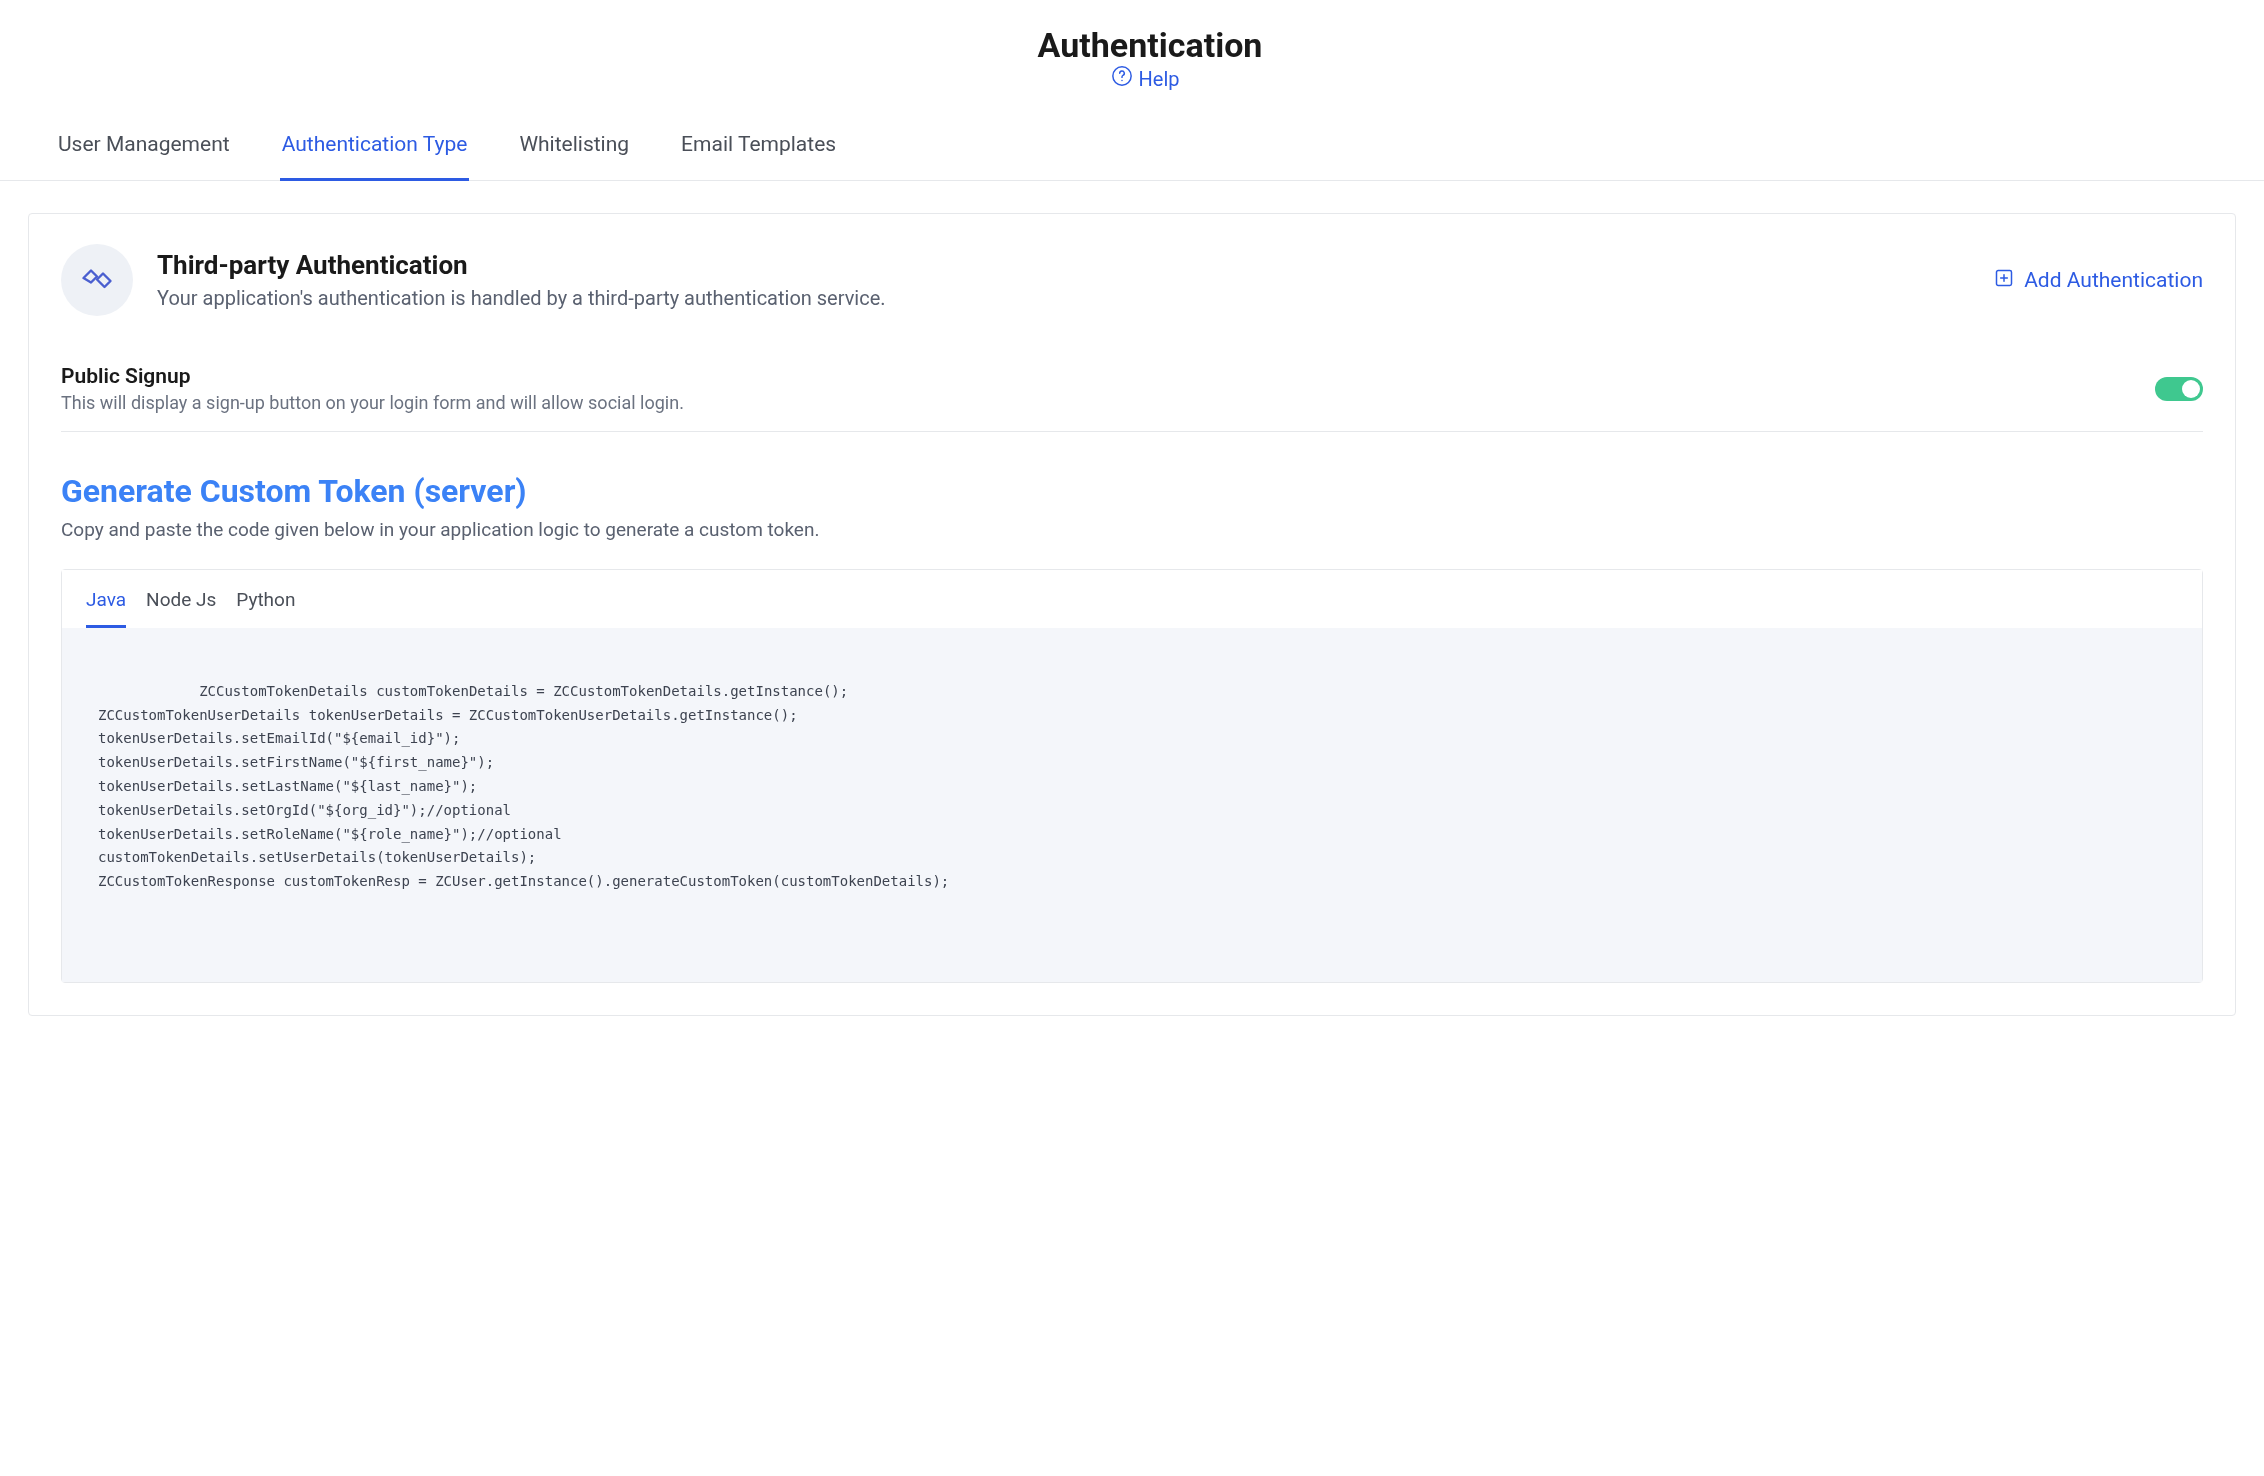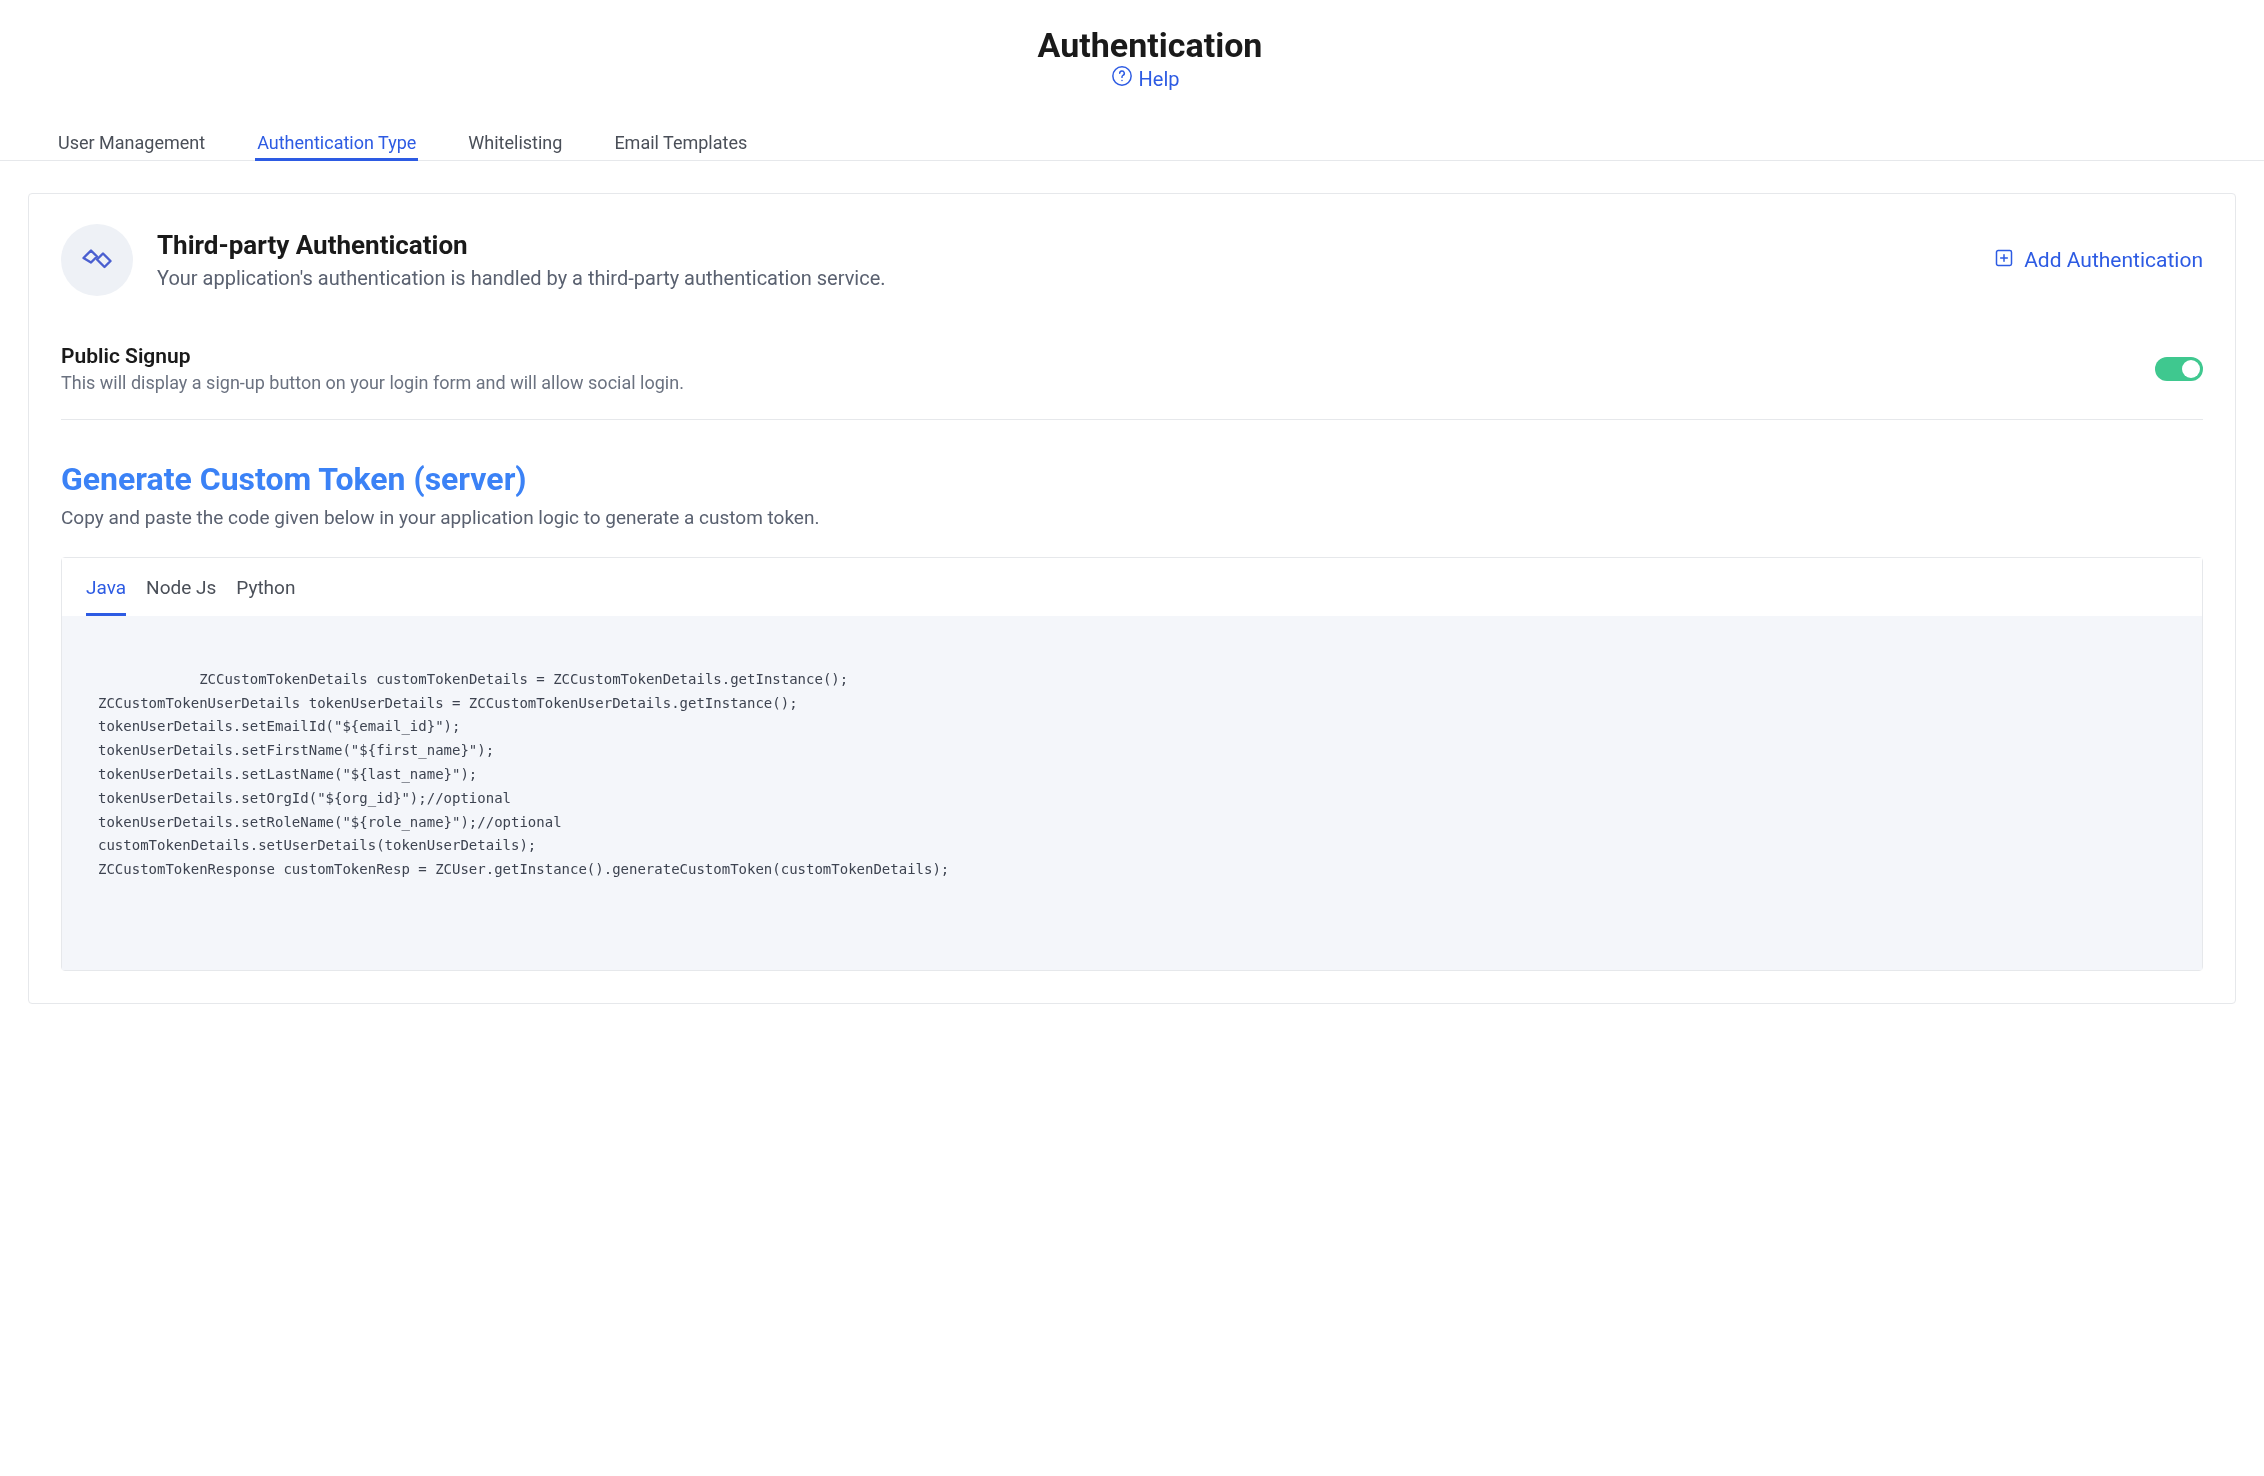--- a/index.html
+++ b/index.html
@@ -43,22 +43,22 @@
   .help-link svg { width: 22px; height: 22px; }
 
   
   .tabs {
     display: flex;
     gap: 48px;
     padding: 0 56px;
     border-bottom: 1px solid #e6e8eb;
   }
   .tab {
-    padding: 0 2px 5px 2px;
-    font-size: 18px;
+    padding: 0 2px 22px 2px;
+    font-size: 21px;
     color: #4a4f58;
     cursor: pointer;
     border-bottom: 3px solid transparent;
     margin-bottom: -1px;
   }
   .tab.active {
     color: #2d5be3;
     border-bottom-color: #2d5be3;
   }
 
@@ -115,21 +115,21 @@
     white-space: nowrap;
   }
   .add-auth svg { width: 20px; height: 20px; }
 
   
   .signup-row {
     display: flex;
     justify-content: space-between;
     align-items: center;
     margin-top: 48px;
-    padding: 0 0 26px 0;
+    padding: 0 0 18px 0;
     border-bottom: 1px solid #e6e8eb;
   }
   .signup-title {
     font-size: 21px;
     font-weight: 600;
     color: #1a1a1a;
     margin-bottom: 4px;
   }
   .signup-desc {
     font-size: 18px;

